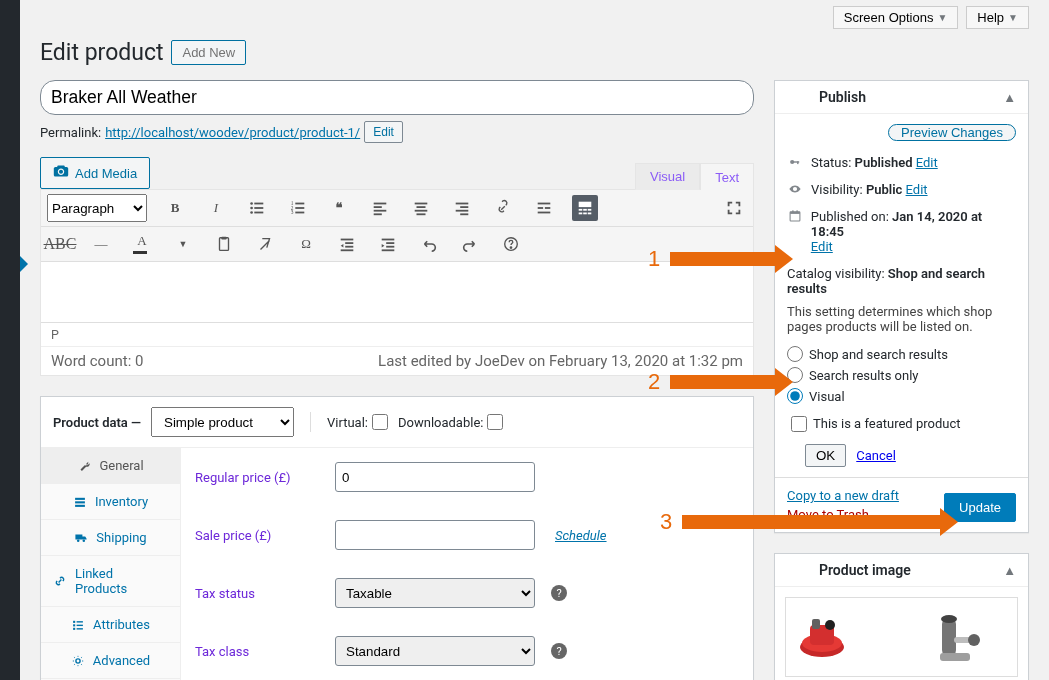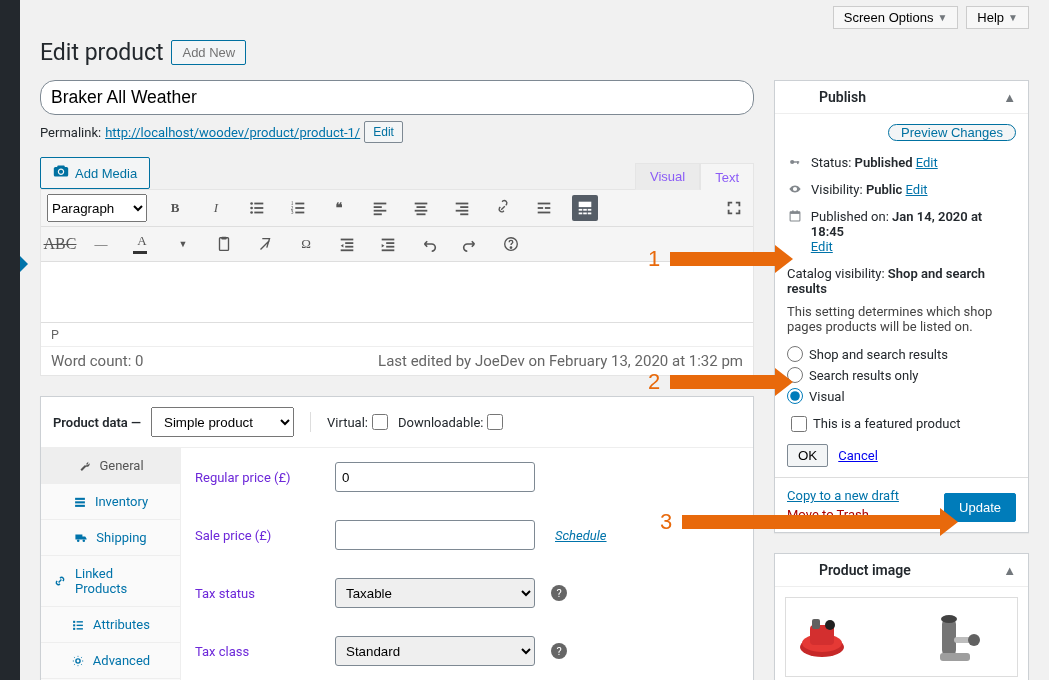--- a/index.html
+++ b/index.html
@@ -61,21 +61,21 @@
 .publish-body { padding: 10px 12px; font-size: 13px; }
 .publish-row { margin-bottom: 12px; display: flex; align-items: flex-start; gap: 8px; }
 .publish-row .ico { color: #82878c; width: 16px; display: inline-flex; justify-content: center; }
 .publish-row a { color: #0073aa; text-decoration: underline; }
 .preview-row { text-align: right; margin-bottom: 14px; }
 .btn-outline { border: 1px solid #0071a1; color: #0071a1; background: #f3f5f6; padding: 0 12px; font-size: 13px; border-radius: 13px; cursor: pointer; }
 .cat-vis-header { font-size: 13px; margin-bottom: 8px; }
 .cat-vis-desc { font-size: 13px; color: #444; margin-bottom: 12px; }
 .radio-list label { display: flex; align-items: center; gap: 6px; margin-bottom: 5px; font-size: 13px; }
 .featured-check { display: flex; gap: 6px; margin: 12px 4px; font-size: 13px; }
-.ok-cancel { display: flex; gap: 10px; align-items: center; margin-top: 8px; }
+.ok-cancel { display: flex; gap: 10px; align-items: center; margin-top: 8px; margin-left: 18px; }
 .ok-btn { border: 1px solid #7e8993; background: #f3f5f6; padding: 3px 10px; border-radius: 2px; cursor: pointer; }
 .publish-actions { border-top: 1px solid #ddd; padding: 10px 12px; display: flex; justify-content: space-between; align-items: flex-end; }
 .publish-actions .links { display: flex; flex-direction: column; gap: 4px; }
 .publish-actions a { color: #0073aa; text-decoration: underline; font-size: 13px; }
 .publish-actions a.trash { color: #a00; }
 .update-btn { background: #007cba; color: #fff; border: 1px solid #007cba; padding: 6px 14px; font-size: 13px; border-radius: 2px; cursor: pointer; }
 .product-image-body { padding: 10px; }
 .img-placeholder { border: 1px solid #ddd; height: 80px; overflow: hidden; display: flex; align-items: center; justify-content: center; gap: 20px; }
 .arrow-annotation { position: absolute; display: flex; align-items: center; pointer-events: none; z-index: 100; }
 .arrow-annotation .num { color: #e8690b; font-size: 22px; font-weight: 400; margin-right: 10px; font-family: "Segoe UI", sans-serif; }

